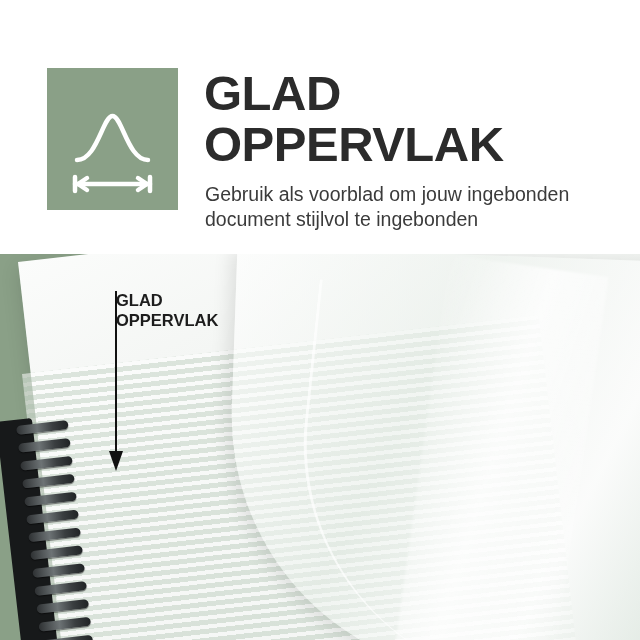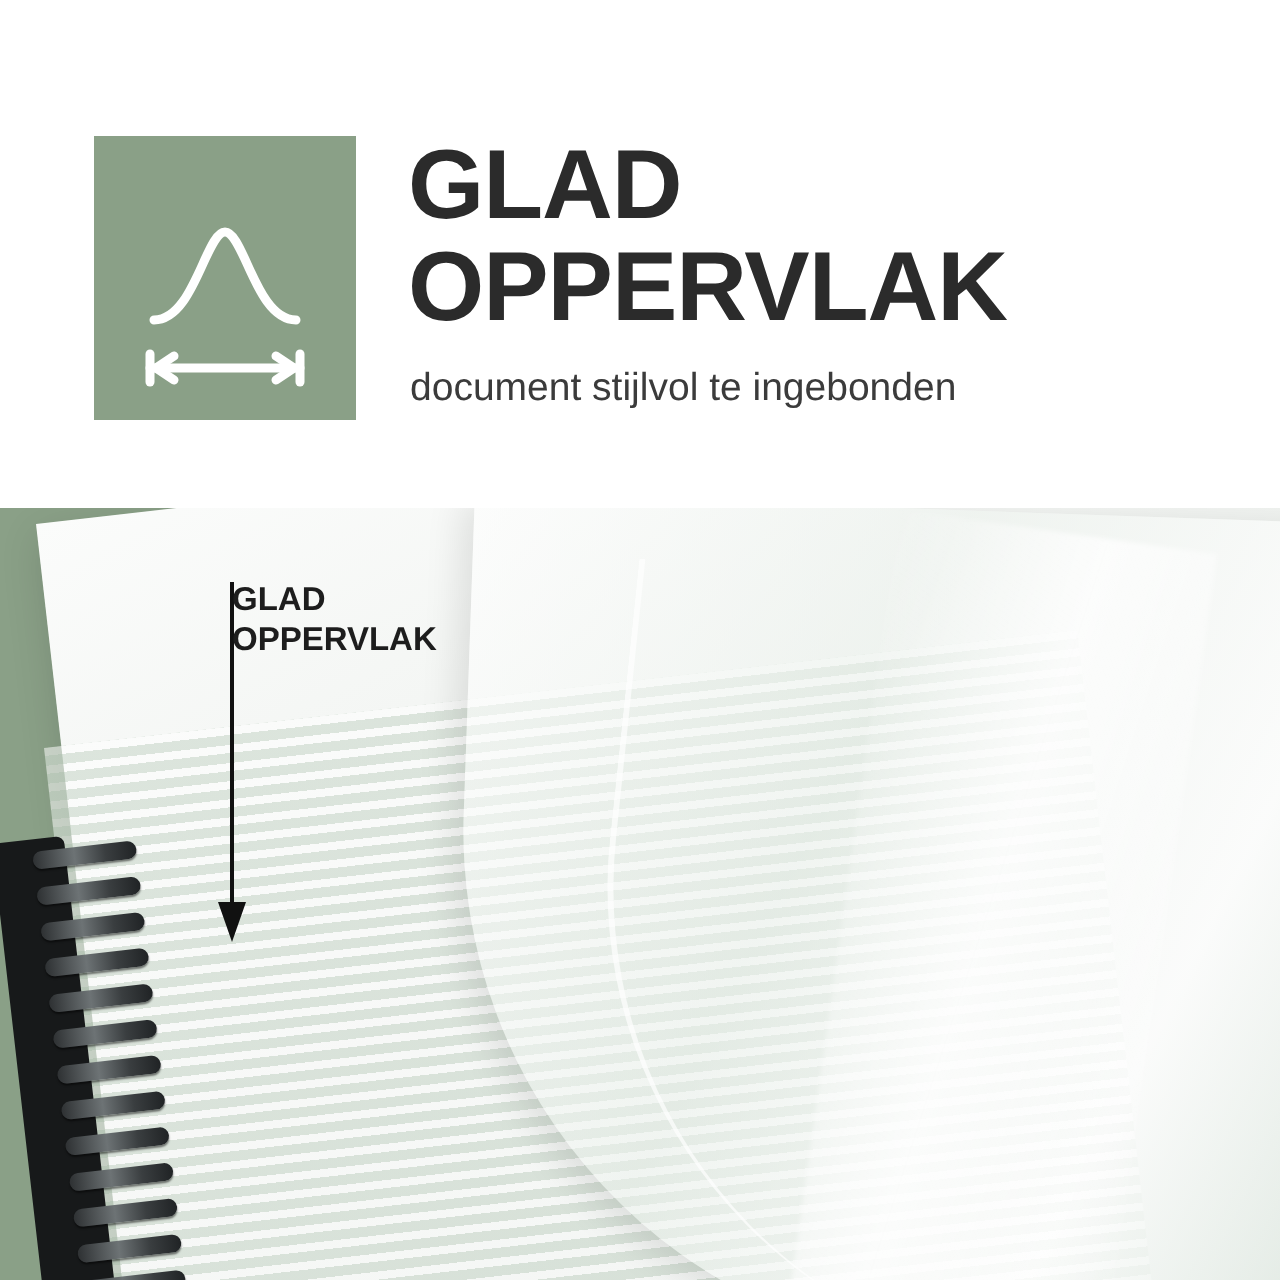--- a/index.html
+++ b/index.html
@@ -221,20 +221,21 @@
         </svg>
       </span>
     </div>
 
     <div class="headline">
       <div class="line">GLAD</div>
       <div class="line">OPPERVLAK</div>
     </div>
 
     <div class="subhead">
+      <span>Gebruik als voorblad om jouw ingebonden</span>
       <span>document stijlvol te ingebonden</span>
     </div>
   </div>
 
   <div class="photo">
 
     <div class="sheet-back"></div>
     <div class="sheet-lines"></div>
 
     <div class="curl"></div>

